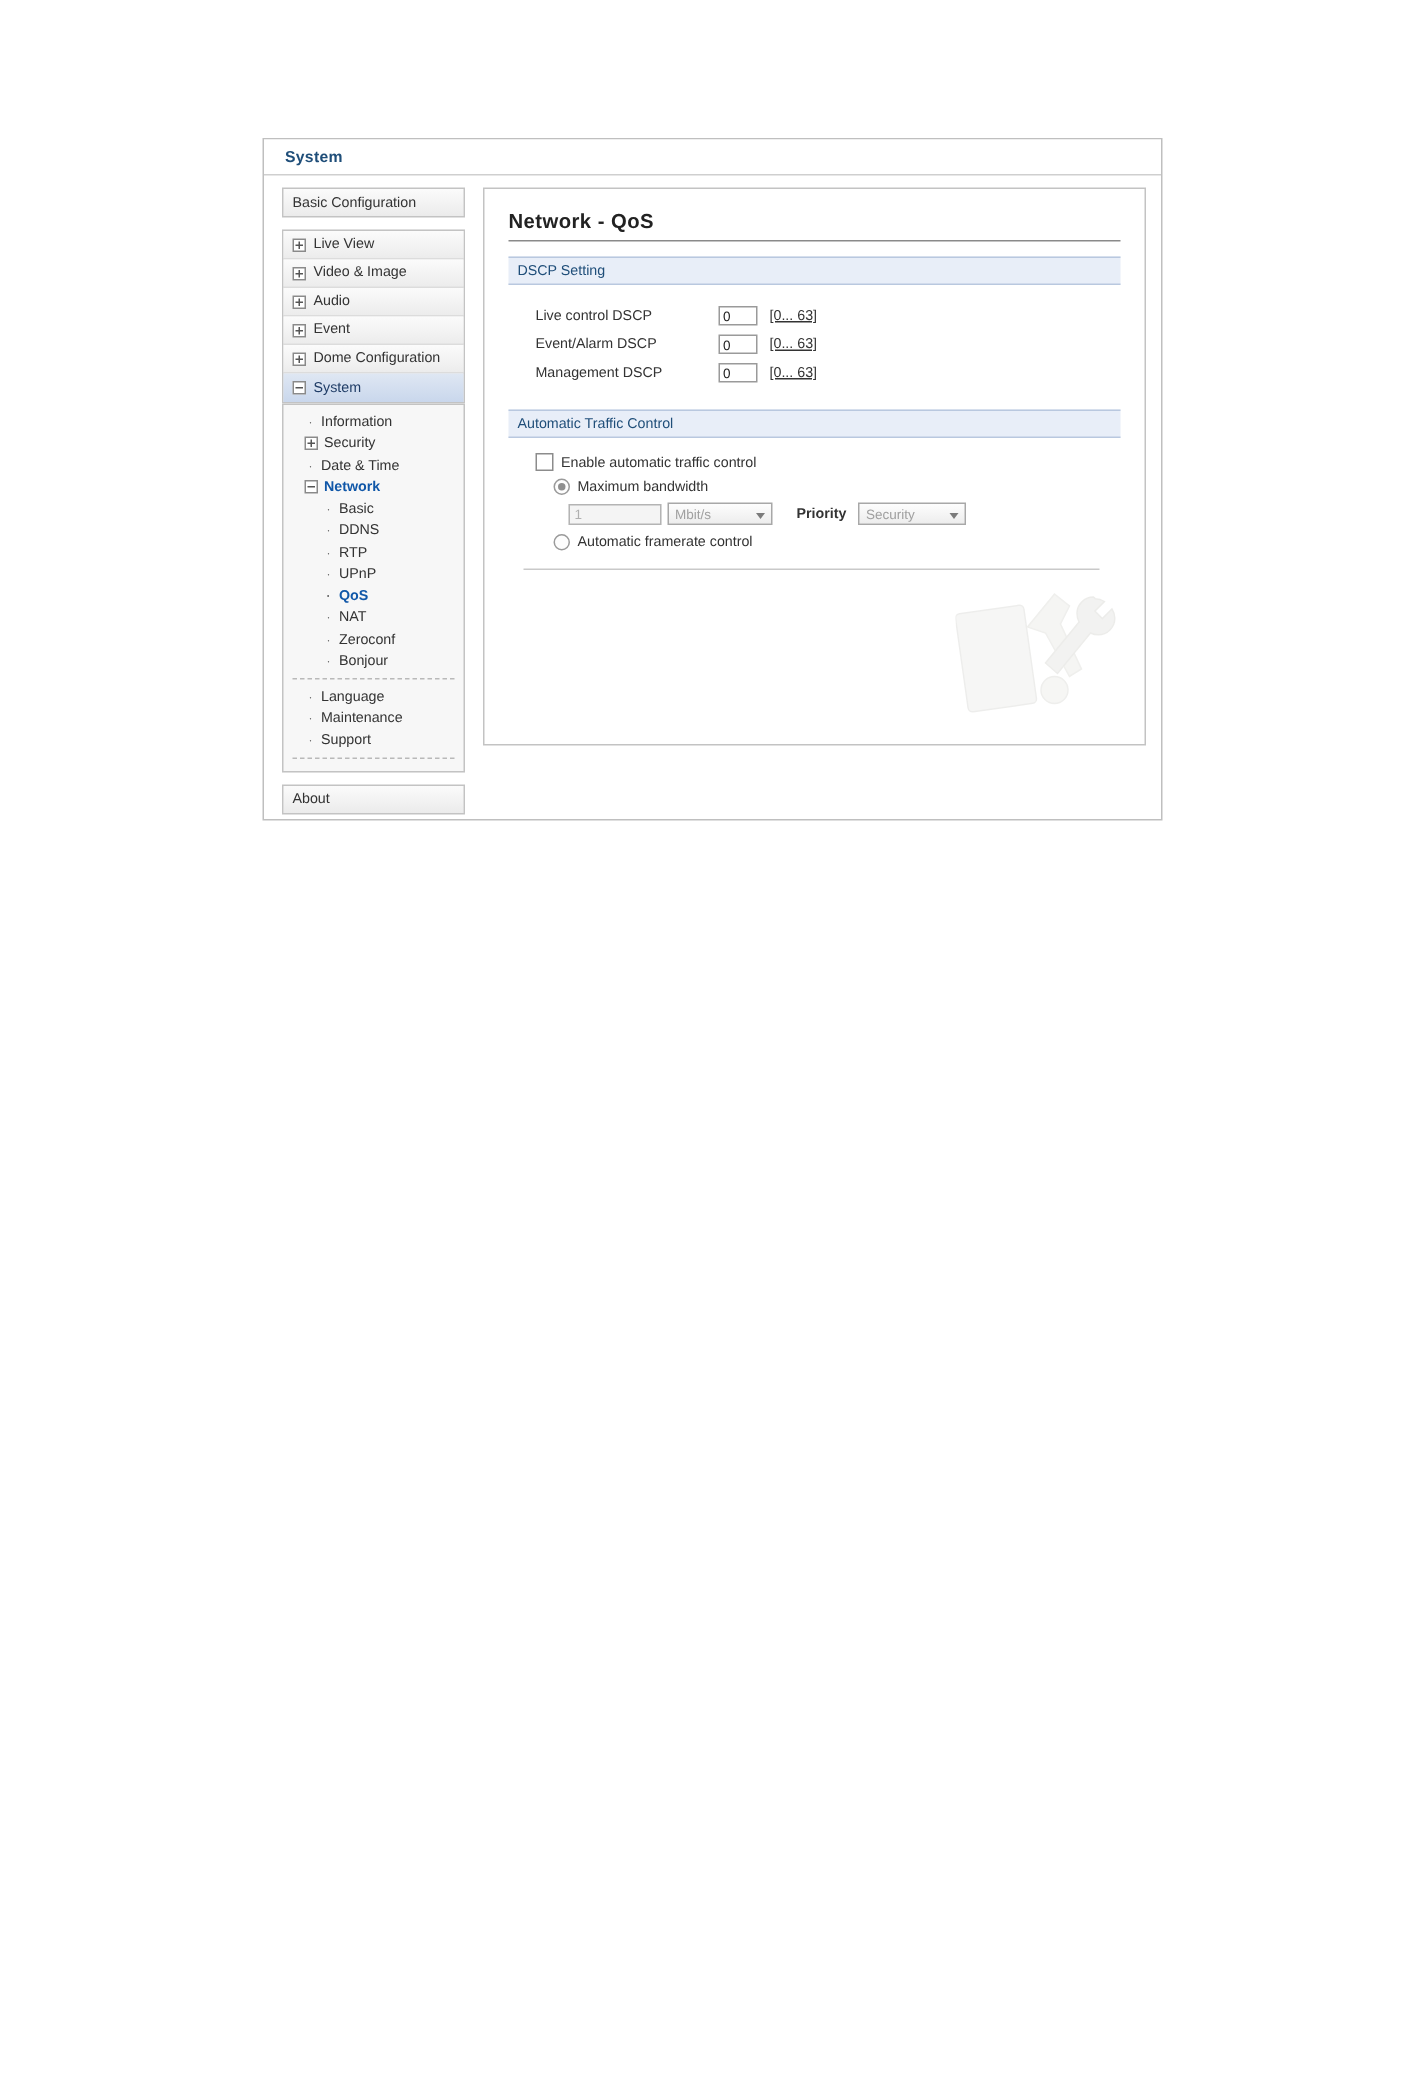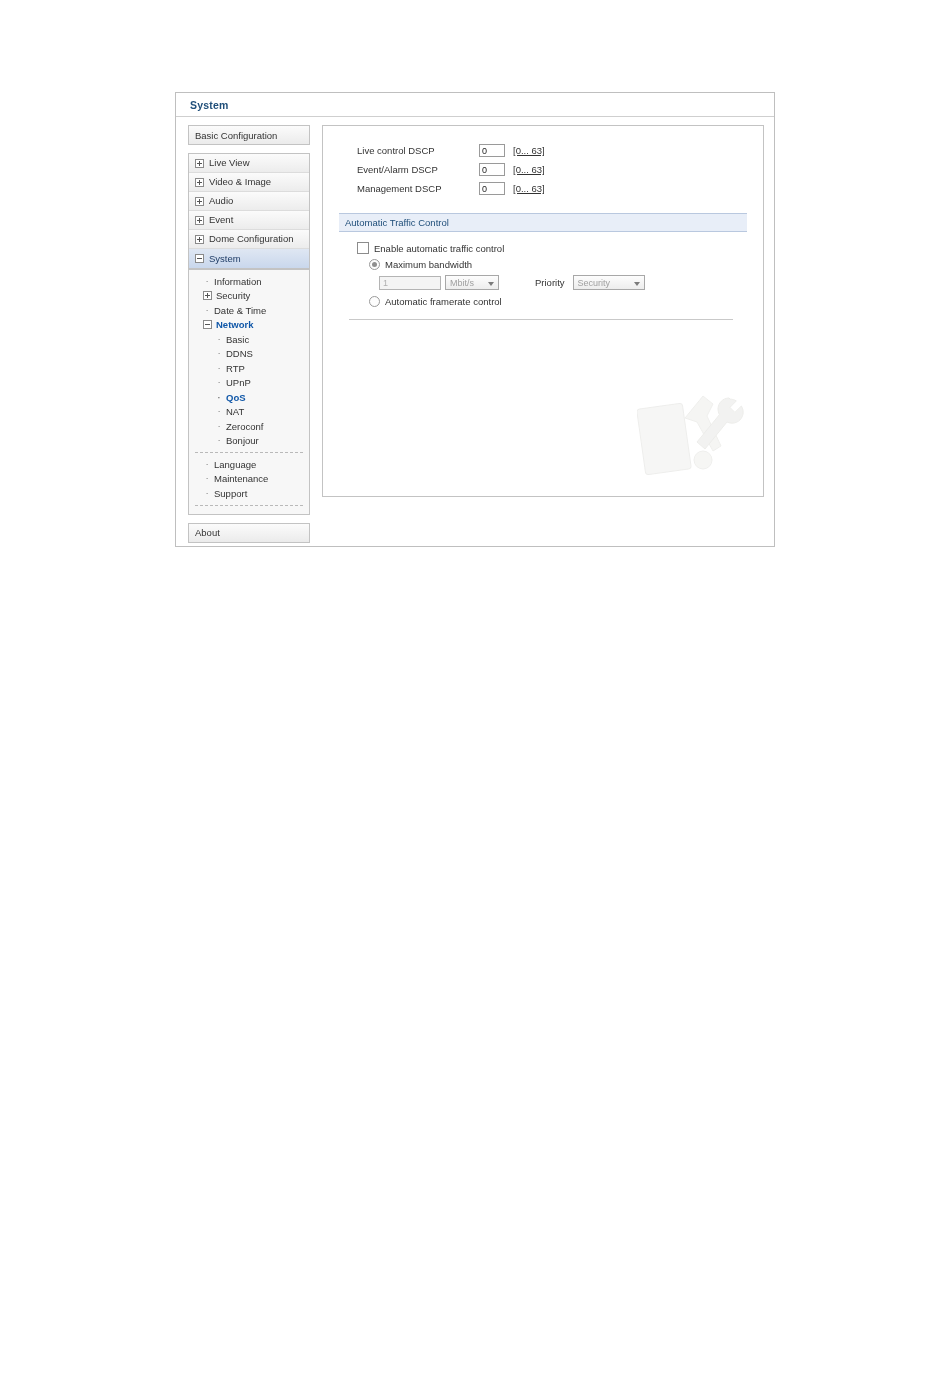--- a/index.html
+++ b/index.html
@@ -482,21 +482,27 @@
 
         <svg class="watermark" viewBox="0 0 120 120">
           <rect x="4" y="30" width="46" height="66" rx="3" fill="#f0f0ee" stroke="#e0e0dd" stroke-width="1" transform="rotate(-8 27 63)"></rect>
           <path d="M66 20 l10 8 -6 12 14 30 -8 5 -16 -29 -12 -4 z" fill="#ededea" stroke="#e2e2de" stroke-width="1"></path>
           <path d="M92 22 c-6 0 -11 5 -11 11 0 2 .5 4 1.4 5.7 L60 66 l8 7 22 -27 c1.6 .8 3.3 1.2 5.2 1.2 6 0 11-5 11-11 0-2.3-.7-4.4-1.9-6.2l-6.4 6.4-5-5 6.4-6.4c-1.8-1.2-3.9-1.9-6.2-1.9z" fill="#e9e9e6" stroke="#dedeDA" stroke-width="1"></path>
           <circle cx="66" cy="84" r="9" fill="#efefec" stroke="#e1e1dd" stroke-width="1"></circle>
         </svg>
 
         <div class="content-inner">
 
-
+          <div class="page-title">
+            <span>Network</span>
+            <span>-</span>
+            <span class="sub">QoS</span>
+          </div>
+
+          <div class="section-bar">DSCP Setting</div>
 
           <div class="spacer10" style="height:4px;"></div>
 
           <div class="frow">
             <span class="lab">Live control DSCP</span>
             <input class="txtbox" type="text" value="0" style="">
             <span class="hint">[0... 63]</span>
           </div>
 
           <div class="frow">
@@ -520,24 +526,24 @@
             <span>Enable automatic traffic control</span>
           </div>
 
           <div class="chk-row indent1">
             <span class="radio on"></span>
             <span>Maximum bandwidth</span>
           </div>
 
           <div class="chk-row indent2" style="margin-bottom:6px;">
             <input class="inp-disabled" type="text" disabled="" value="1" style="">
-            <span class="sel" style="width:54px;margin-left:4px;">
+            <span class="sel" style="width:70px;margin-left:4px;">
               <span>Mbit/s</span>
             </span>
-            <span style="margin-left:36px;color:#333;">Priority</span>
+            <span style="margin-left:16px;color:#333;font-weight:bold;">Priority</span>
             <span class="sel" style="width:72px;margin-left:8px;">
               <span>Security</span>
             </span>
           </div>
 
           <div class="chk-row indent1">
             <span class="radio"></span>
             <span>Automatic framerate control</span>
           </div>
 

